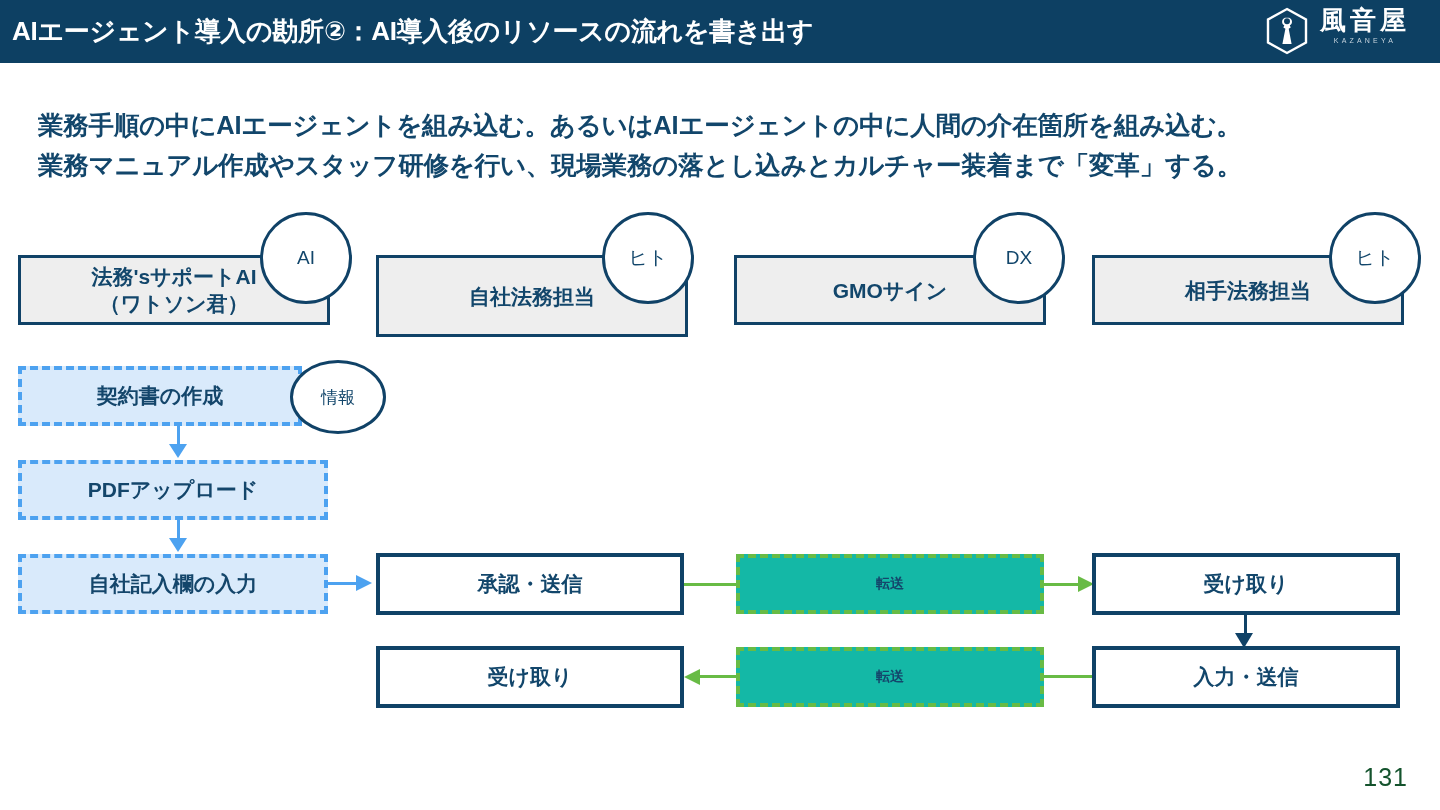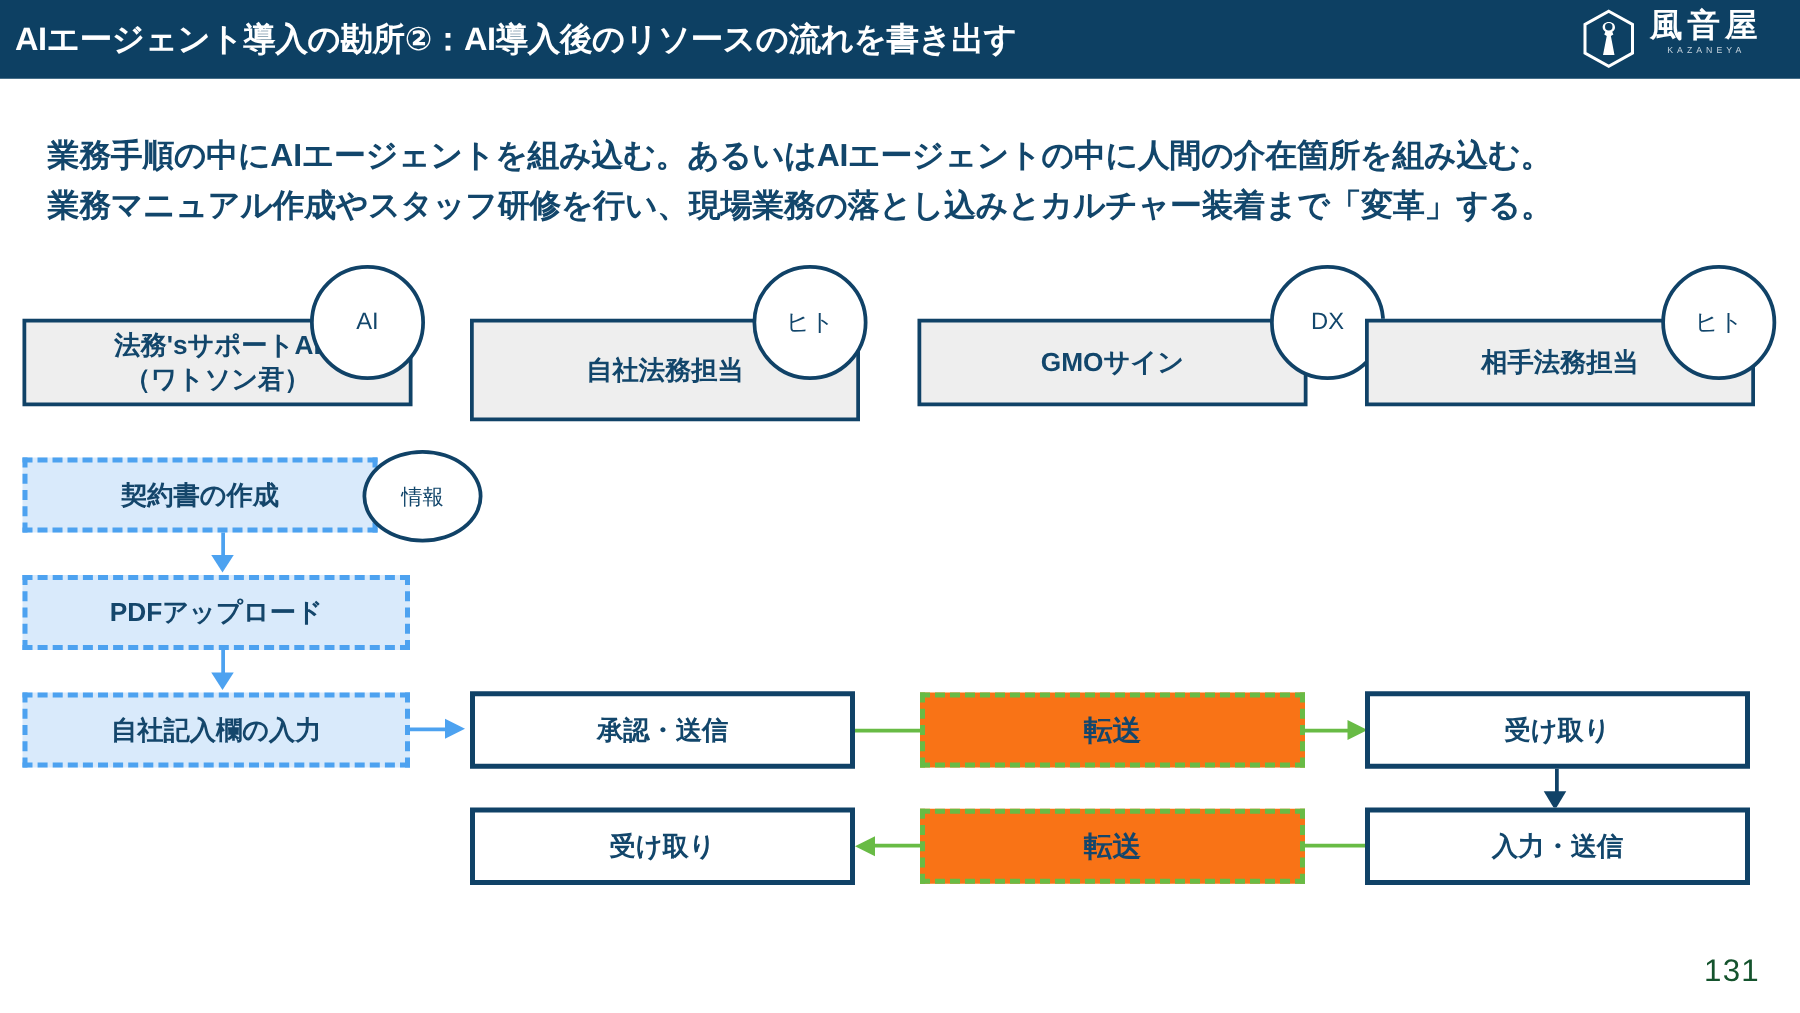--- a/index.html
+++ b/index.html
@@ -109,24 +109,24 @@
     border: 4px dashed #4da2f0;
     color: #14466b;
     font-size: 21px;
   }
   .step-white {
     background: #ffffff;
     border: 4px solid #104267;
     font-size: 21px;
   }
   .step-green {
-    background: #f97316;
+    background: #14b8a6;
     border: 4px dashed #68bb45;
     color: #14466b;
-    font-size: 23px;
+    font-size: 14px;
   }
 
   
   .tag-circle {
     position: absolute;
     box-sizing: border-box;
     border-radius: 50%;
     background: #ffffff;
     border: 3px solid #104267;
     display: flex;
@@ -198,31 +198,31 @@
     <div>業務手順の中にAIエージェントを組み込む。あるいはAIエージェントの中に人間の介在箇所を組み込む。</div>
     <div>業務マニュアル作成やスタッフ研修を行い、現場業務の落とし込みとカルチャー装着まで「変革」する。</div>
   </div>
 
   <div class="box actor-box" style="left:18px; top:255px; width:312px; height:70px;">
     <div>
       <div>法務'sサポートAI</div>
       <div>（ワトソン君）</div>
     </div>
   </div>
-  <div class="tag-circle" style="left:248px; top:212px; width:92px; height:92px;">AI</div>
+  <div class="tag-circle" style="left:260px; top:212px; width:92px; height:92px;">AI</div>
 
   <div class="box actor-box" style="left:376px; top:255px; width:312px; height:82px;">
     <div>自社法務担当</div>
   </div>
   <div class="tag-circle" style="left:602px; top:212px; width:92px; height:92px;">ヒト</div>
 
   <div class="box actor-box" style="left:734px; top:255px; width:312px; height:70px;">
     <div>GMOサイン</div>
   </div>
-  <div class="tag-circle" style="left:1016px; top:212px; width:92px; height:92px;">DX</div>
+  <div class="tag-circle" style="left:973px; top:212px; width:92px; height:92px;">DX</div>
 
   <div class="box actor-box" style="left:1092px; top:255px; width:312px; height:70px;">
     <div>相手法務担当</div>
   </div>
   <div class="tag-circle" style="left:1329px; top:212px; width:92px; height:92px;">ヒト</div>
 
   <div class="box step-blue" style="left:18px; top:366px; width:284px; height:60px;">契約書の作成</div>
 
   <div class="tag-circle small-label" style="left:290px; top:360px; width:96px; height:74px; border-radius:50%;">情報</div>
 

